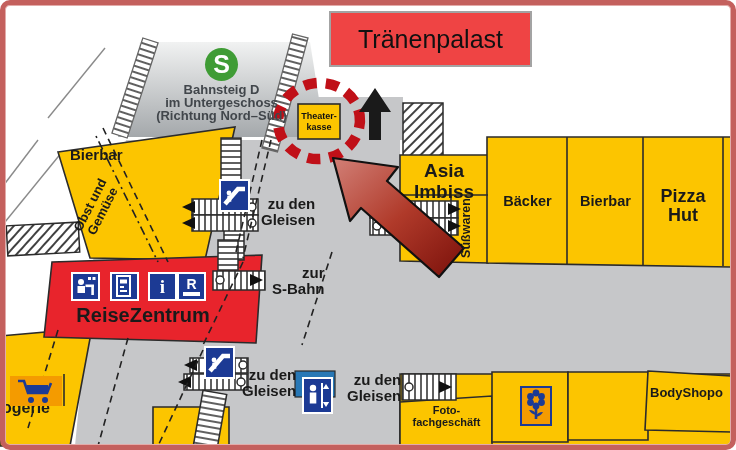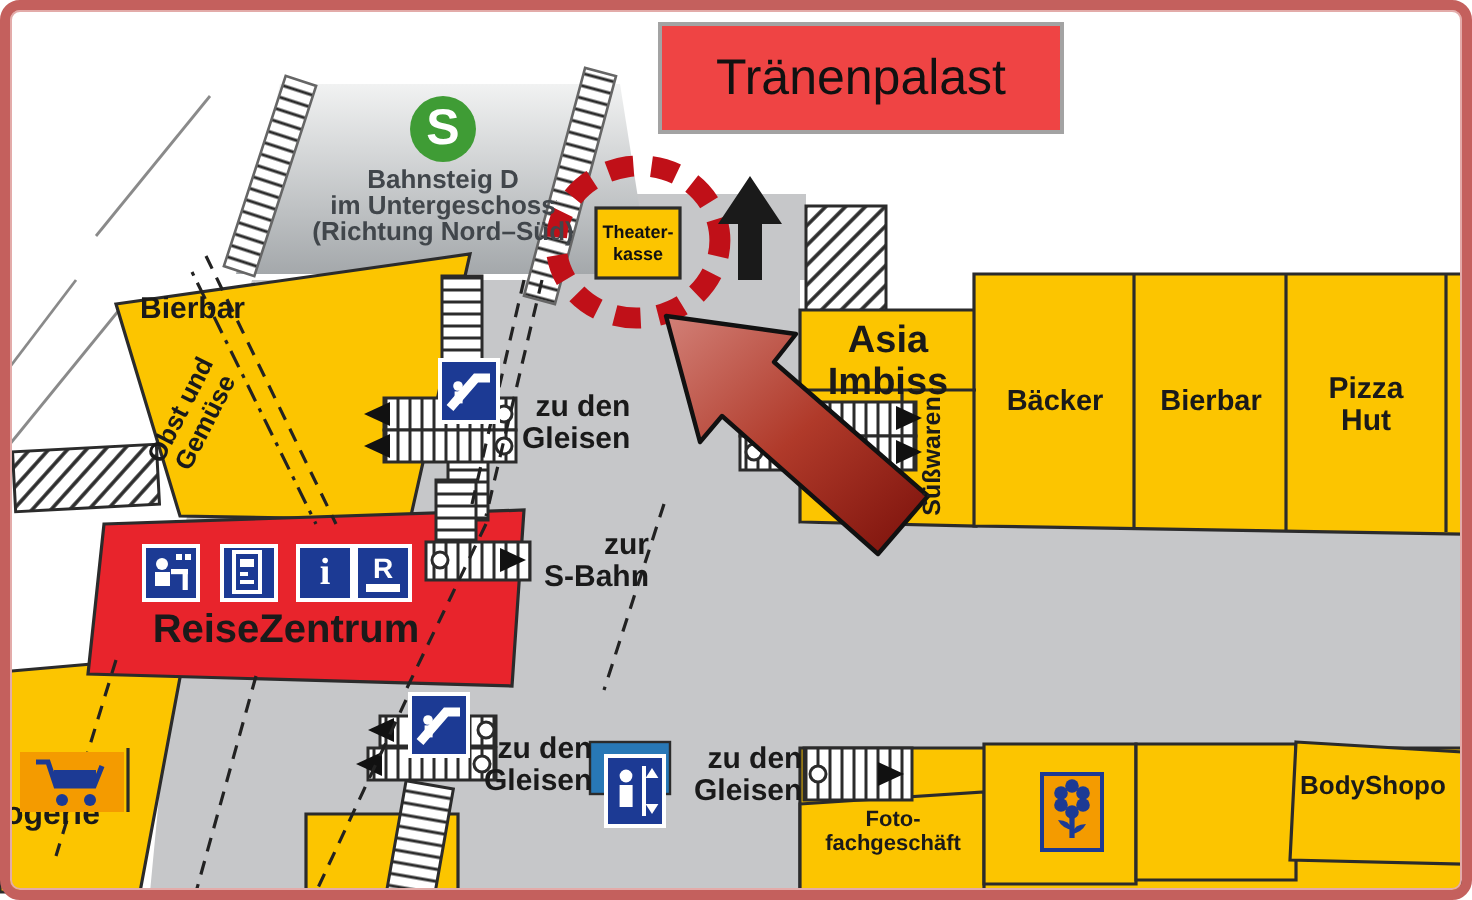--- a/index.html
+++ b/index.html
@@ -188,21 +188,21 @@
     <div>Obst und</div>
     <div>Gemüse</div>
   </div>
   <div class="lbl ctr" style="left:401px;top:161px;width:86px;font-size:19px;z-index:3">
     <div>Asia</div>
     <div>Imbiss</div>
   </div>
   <div class="lbl ctr" style="left:433px;top:219px;width:72px;height:18px;font-size:12.5px;transform:rotate(-90deg);z-index:3">Süßwaren</div>
   <div class="lbl ctr" style="left:488px;top:194px;width:79px;font-size:14.5px;z-index:3">Bäcker</div>
   <div class="lbl ctr" style="left:568px;top:194px;width:75px;font-size:14.5px;z-index:3">Bierbar</div>
-  <div class="lbl ctr" style="left:644px;top:187px;width:78px;font-size:15px;z-index:3">
+  <div class="lbl ctr" style="left:644px;top:187px;width:78px;font-size:18px;z-index:3">
     <div>Pizza</div>
     <div>Hut</div>
   </div>
   <div class="lbl" style="left:650px;top:386px;font-size:13px;z-index:3">BodyShopo</div>
   <div class="lbl ctr" style="left:401px;top:405px;width:91px;font-size:11px;z-index:3">
     <div>Foto-</div>
     <div>fachgeschäft</div>
   </div>
   <div class="lbl" style="left:2px;top:399px;font-size:16px;z-index:3">ogerie</div>
   <div class="lbl ctr" style="left:48px;top:305px;width:190px;font-size:20px;z-index:3">ReiseZentrum</div>

